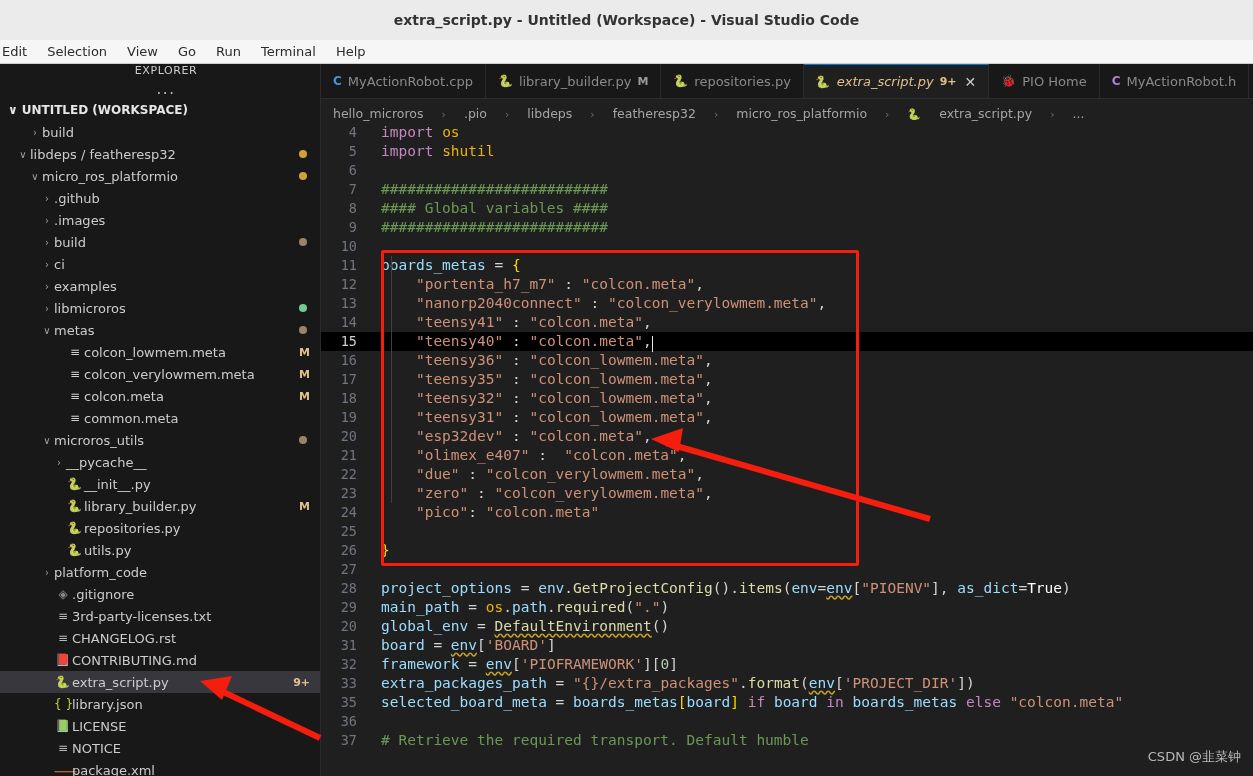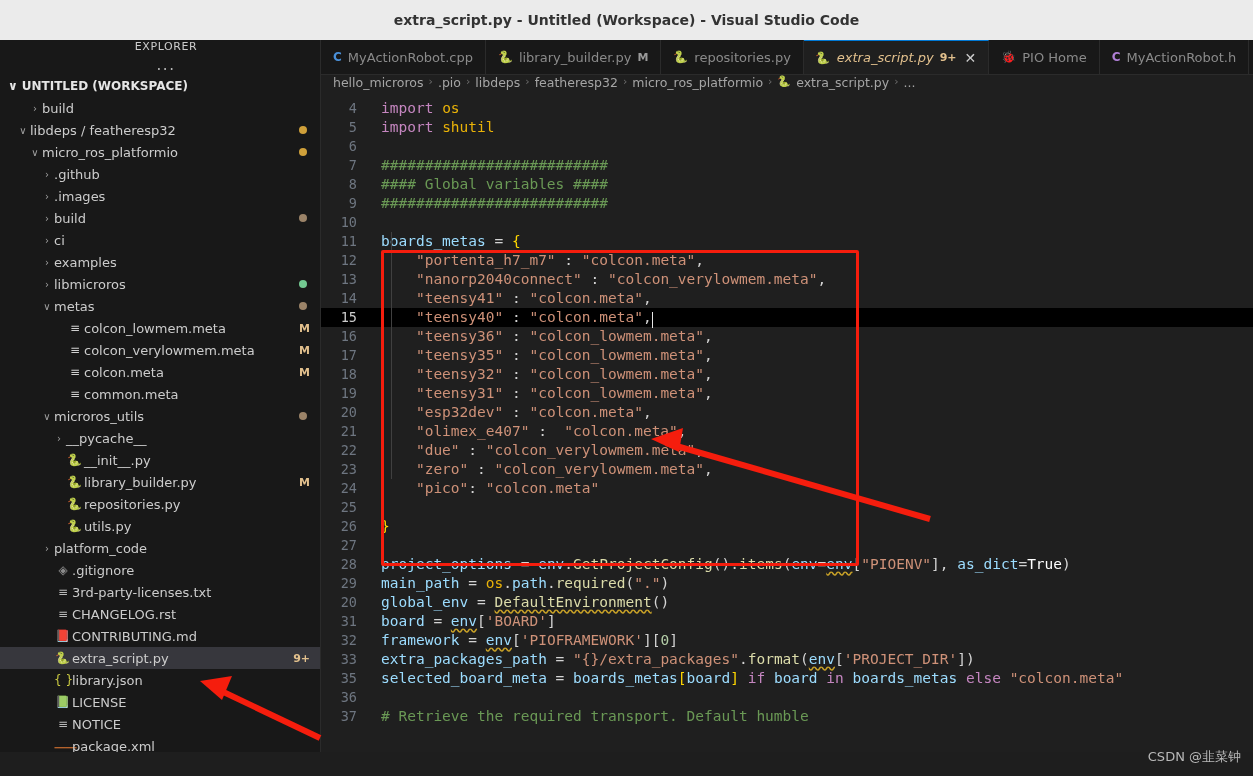--- a/index.html
+++ b/index.html
@@ -102,21 +102,21 @@
   }
   .tab.active {
     background: #1f1f1f; color: #e2c08d; font-style: italic;
     border-top: 1px solid #0078d4;
   }
   .tab .tab-badge { color: #e2c08d; font-size: 11px; font-style: normal; font-weight: bold; }
   .tab .tab-mod { color: #9b9b9b; font-size: 11px; font-weight: bold; font-style: normal; }
   .tab .tab-close { color: #cccccc; font-size: 14px; margin-left: 2px; line-height: 1; }
 
   .breadcrumb {
-    height: 22px; display: flex; align-items: flex-start; gap: 5px;
+    height: 22px; display: flex; align-items: flex-end; gap: 18px;
     padding-left: 12px; font-size: 12.5px; color: #a5a5a5;
     background: #1f1f1f; white-space: nowrap;
   }
   .breadcrumb .sep { color: #6e6e6e; font-size: 11px; }
 
   .code-wrap { flex: 1; position: relative; overflow: hidden; background: #1f1f1f; }
   .code {
     font-family: "DejaVu Sans Mono", monospace;
     font-size: 14.5px; line-height: 19px;
     position: relative; padding-top: 2px;
@@ -171,20 +171,29 @@
 </style>
 </head>
 <body>
 
 <div class="app">
 
   <div class="titlebar">
     <span>extra_script.py - Untitled (Workspace) - Visual Studio Code</span>
   </div>
 
+  <div class="menubar" id="menubar">
+      <div class="menu-item">Edit</div>
+      <div class="menu-item">Selection</div>
+      <div class="menu-item">View</div>
+      <div class="menu-item">Go</div>
+      <div class="menu-item">Run</div>
+      <div class="menu-item">Terminal</div>
+      <div class="menu-item">Help</div>
+    </div>
 
   <div class="body">
 
     <div class="sidebar">
       <div class="explorer-header">
         <span class="explorer-title">EXPLORER</span>
         <span class="dots">···</span>
       </div>
       <div class="ws-root">
         <span class="chev">∨</span>

